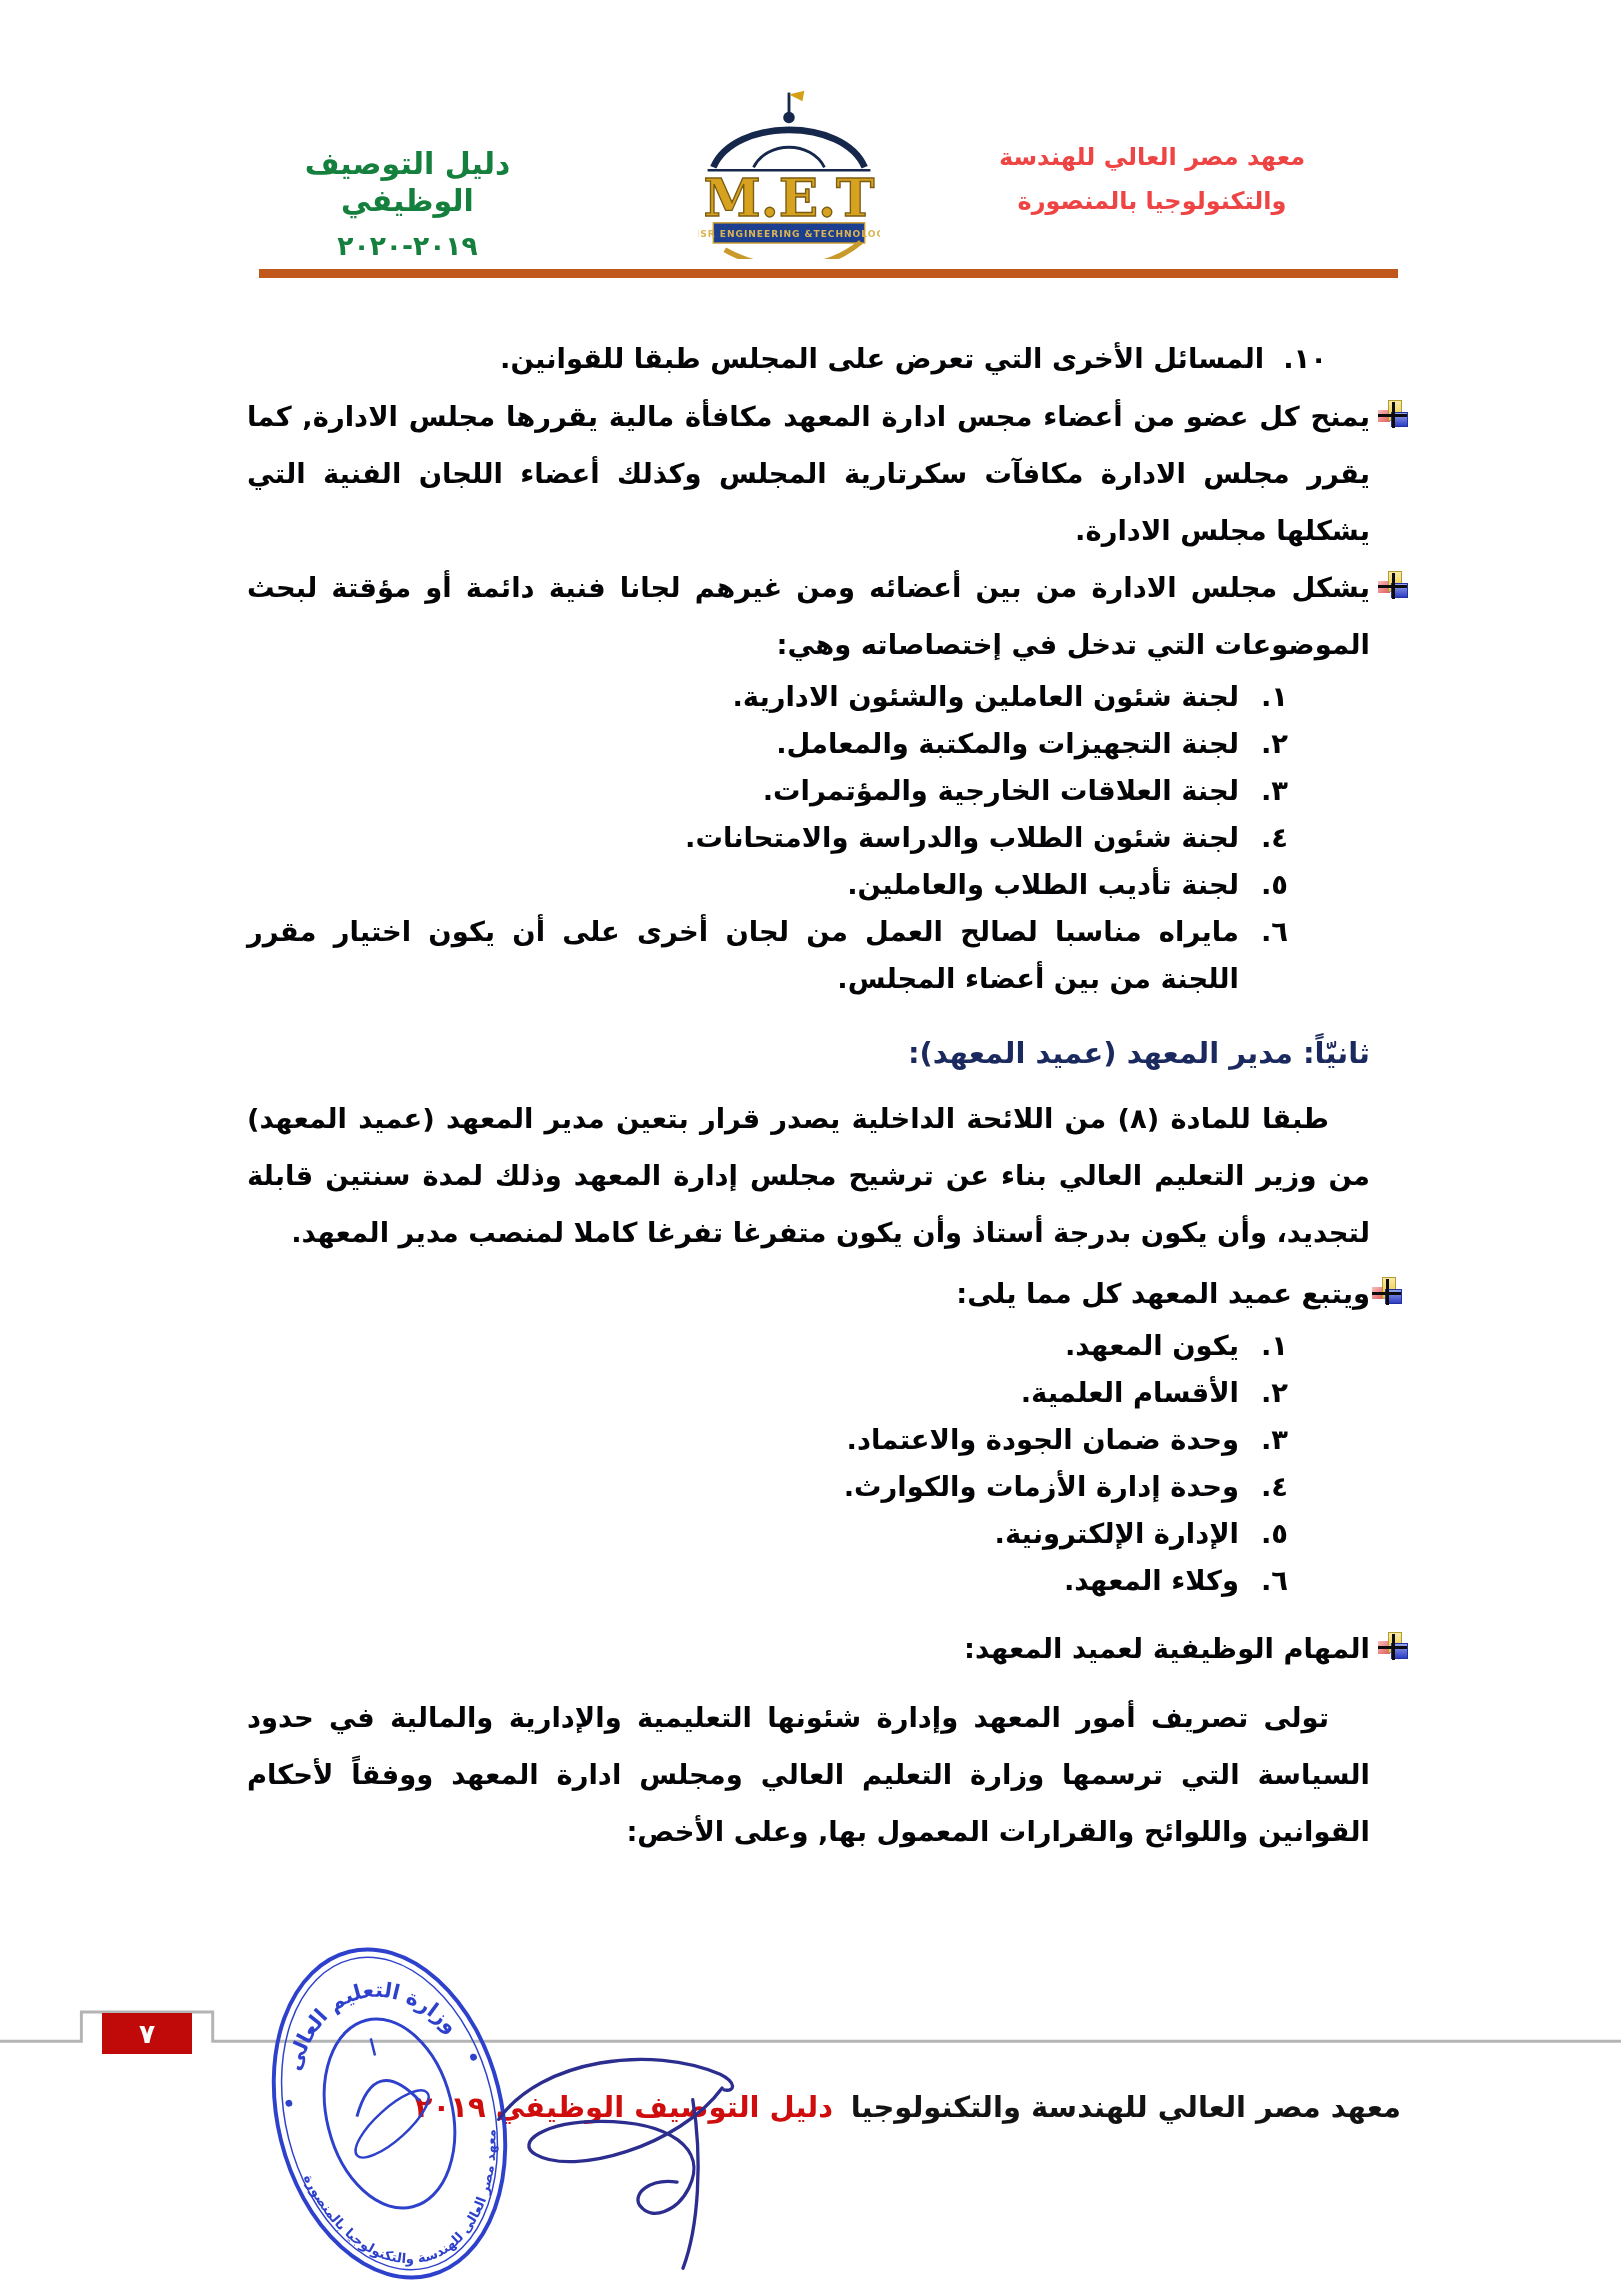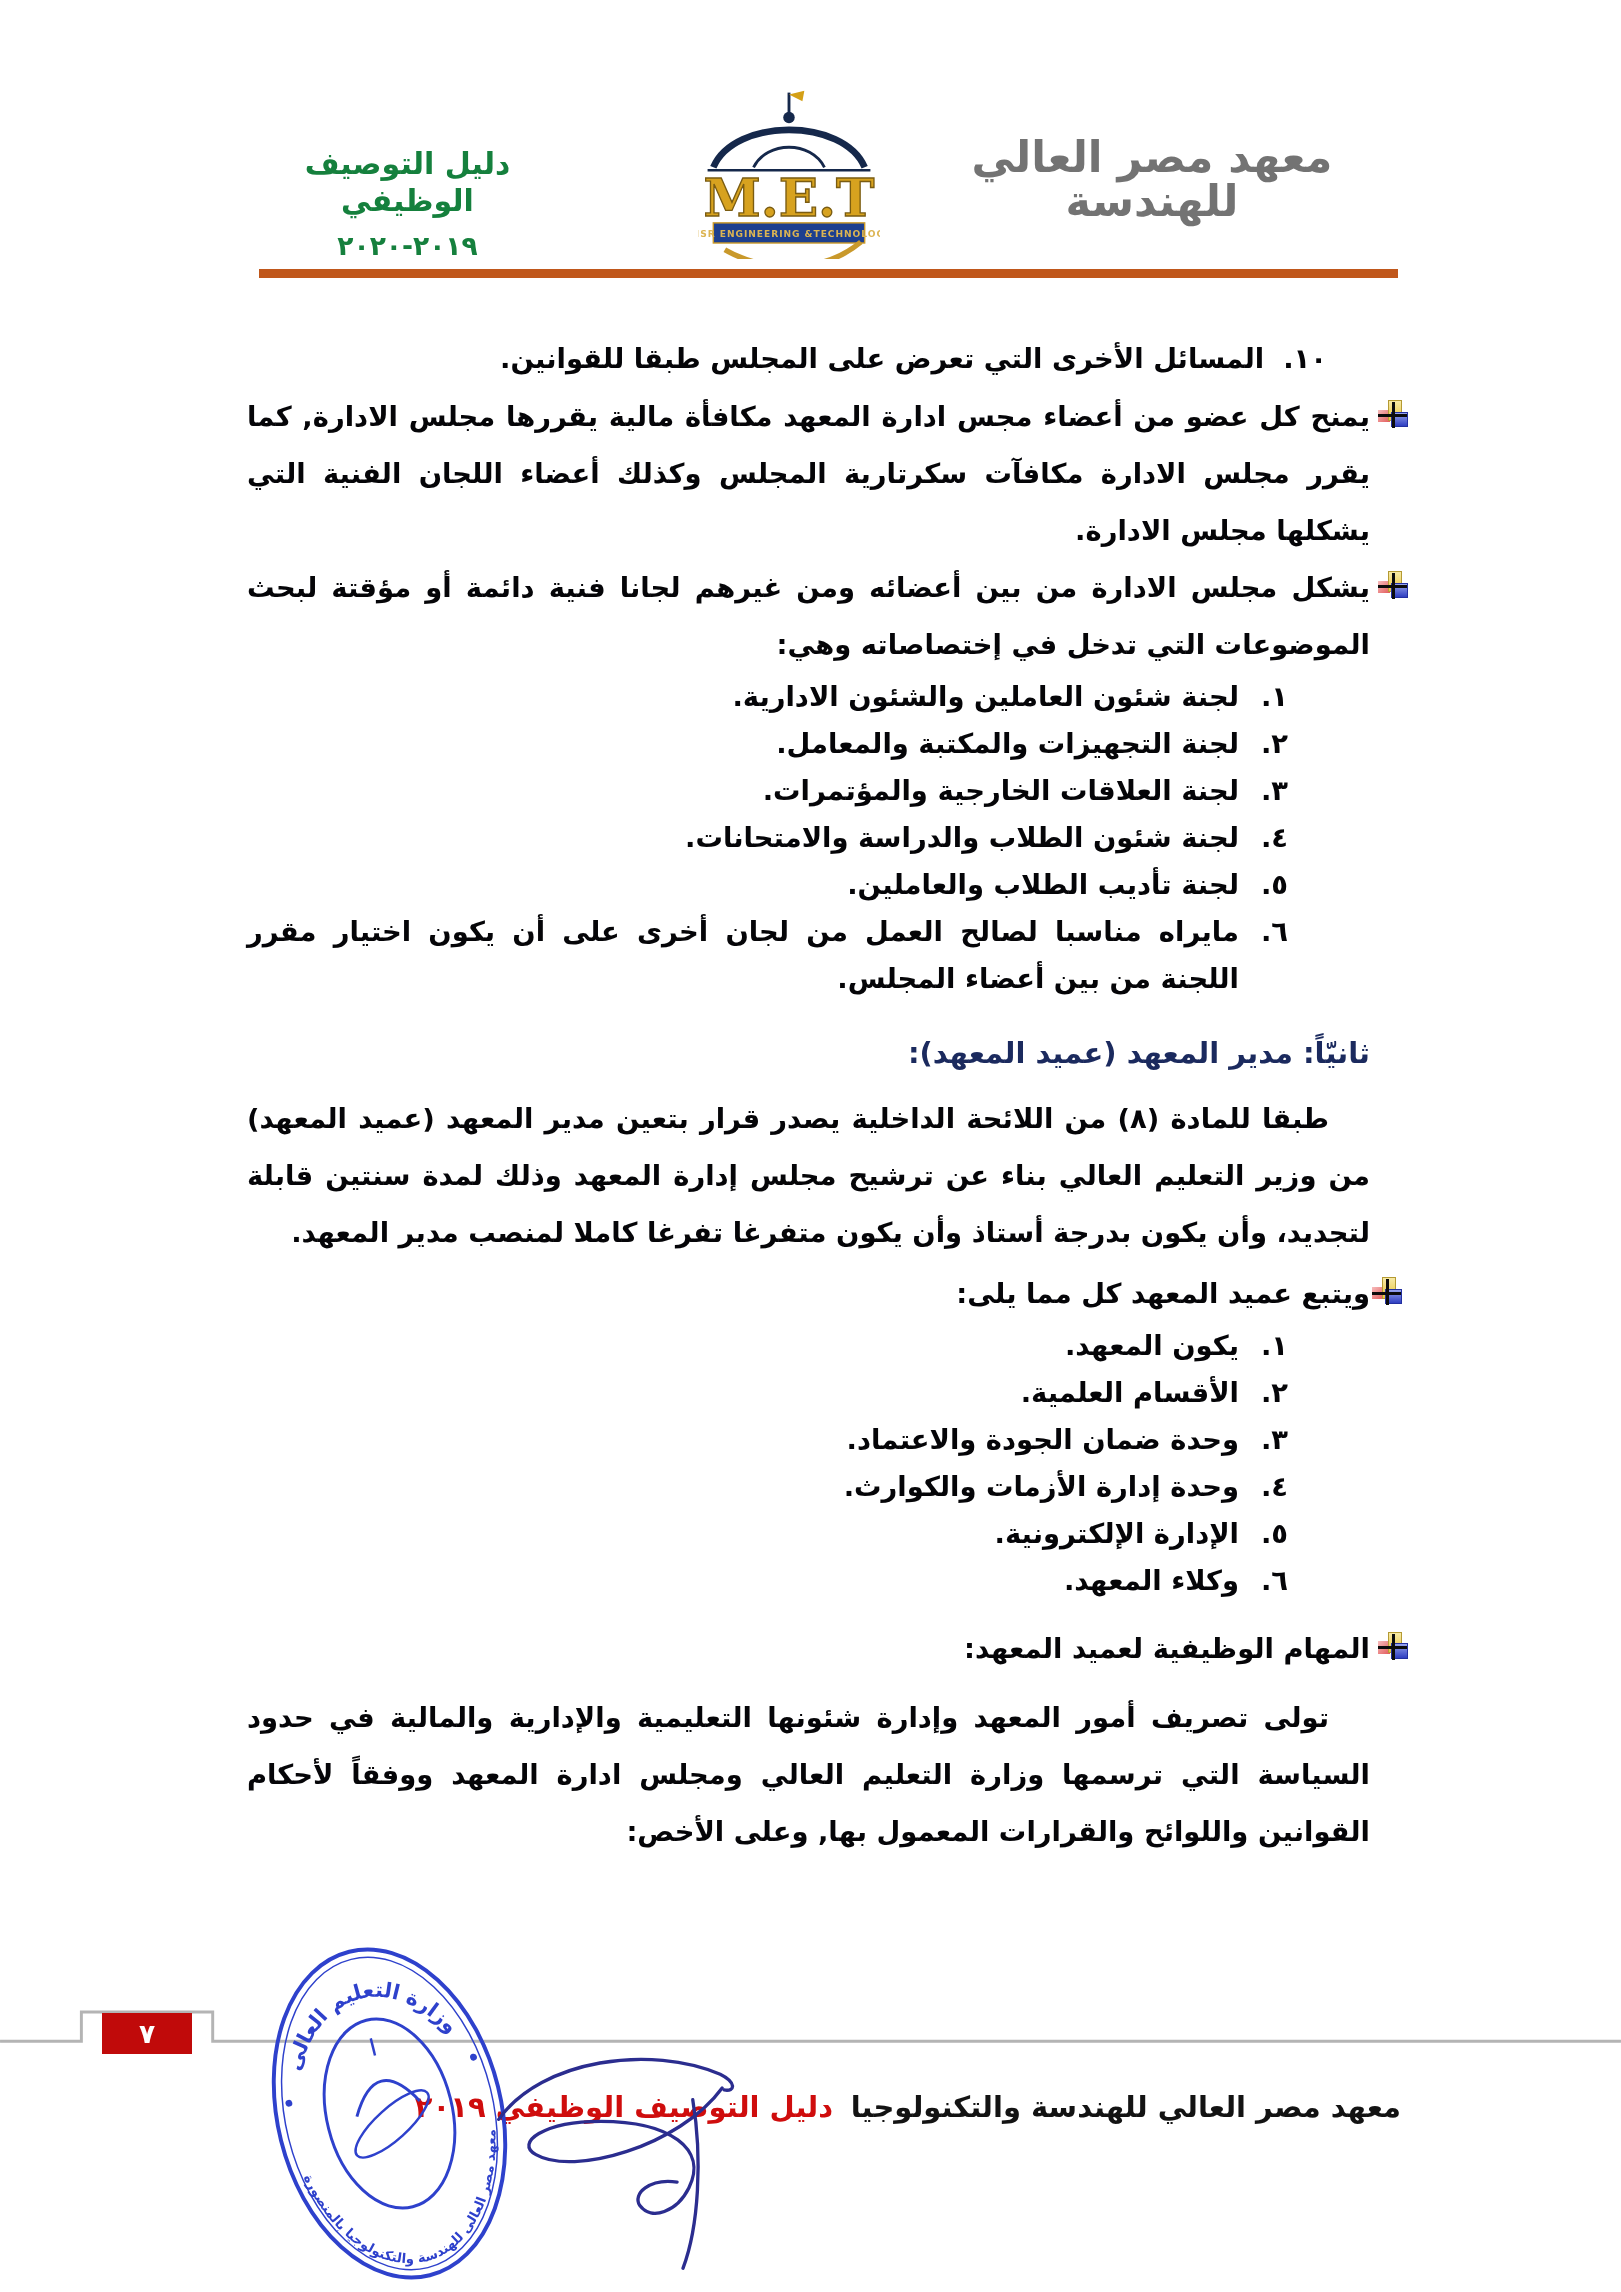--- a/index.html
+++ b/index.html
@@ -10,21 +10,21 @@
     background:#ffffff;
     overflow:hidden;
     font-family:"DejaVu Sans",sans-serif;
     font-weight:bold;
     direction:rtl;
     color:#050508;
   }
   
   .hdr-right{
     position:absolute;top:135px;right:271px;width:396px;
-    text-align:center;color:#737373;font-size:43px;line-height:44px;
+    text-align:center;color:#ef4444;font-size:24px;line-height:44px;
   }
   .hdr-left{
     position:absolute;top:145px;left:243px;width:329px;
     text-align:center;color:#15803d;
   }
   .hdr-left .t1{font-size:30px;line-height:37px;}
   .hdr-left .t2{font-size:26.5px;line-height:33px;margin-top:9.8px;}
   .logo{position:absolute;left:698px;top:90px;width:182px;height:169px;}
   .divider{
     position:absolute;left:259px;top:269px;width:1139px;height:8.8px;
@@ -76,20 +76,21 @@
   .stamp{position:absolute;left:261px;top:1936px;width:257px;height:355px;}
   .sig{position:absolute;left:485px;top:2031px;width:294px;height:260px;}
 </style>
 </head>
 <body>
 
 <div class="page">
 
   <div class="hdr-right">
     <div>معهد مصر العالي للهندسة</div>
+    <div>والتكنولوجيا بالمنصورة</div>
   </div>
 
   <svg class="logo" viewBox="0 0 190 175" aria-hidden="true">
     <line x1="95" y1="2" x2="95" y2="26" stroke="#15284b" stroke-width="3"></line>
     <path d="M95,4 l16,-4 l-2,11 z" fill="#d4a017"></path>
     <circle cx="95" cy="28" r="6" fill="#15284b"></circle>
     <path d="M16,80 C38,28 152,28 174,80" stroke="#15284b" stroke-width="7" fill="none"></path>
     <line x1="10" y1="83" x2="180" y2="83" stroke="#15284b" stroke-width="2.5"></line>
     <path d="M58,80 C72,52 118,52 132,80" stroke="#15284b" stroke-width="3" fill="none"></path>
     <text x="95" y="131" text-anchor="middle" font-size="54" font-family="'DejaVu Serif',serif" font-weight="bold" fill="#d7a21f" stroke="#7a5c12" stroke-width="1.4">M.E.T</text>

